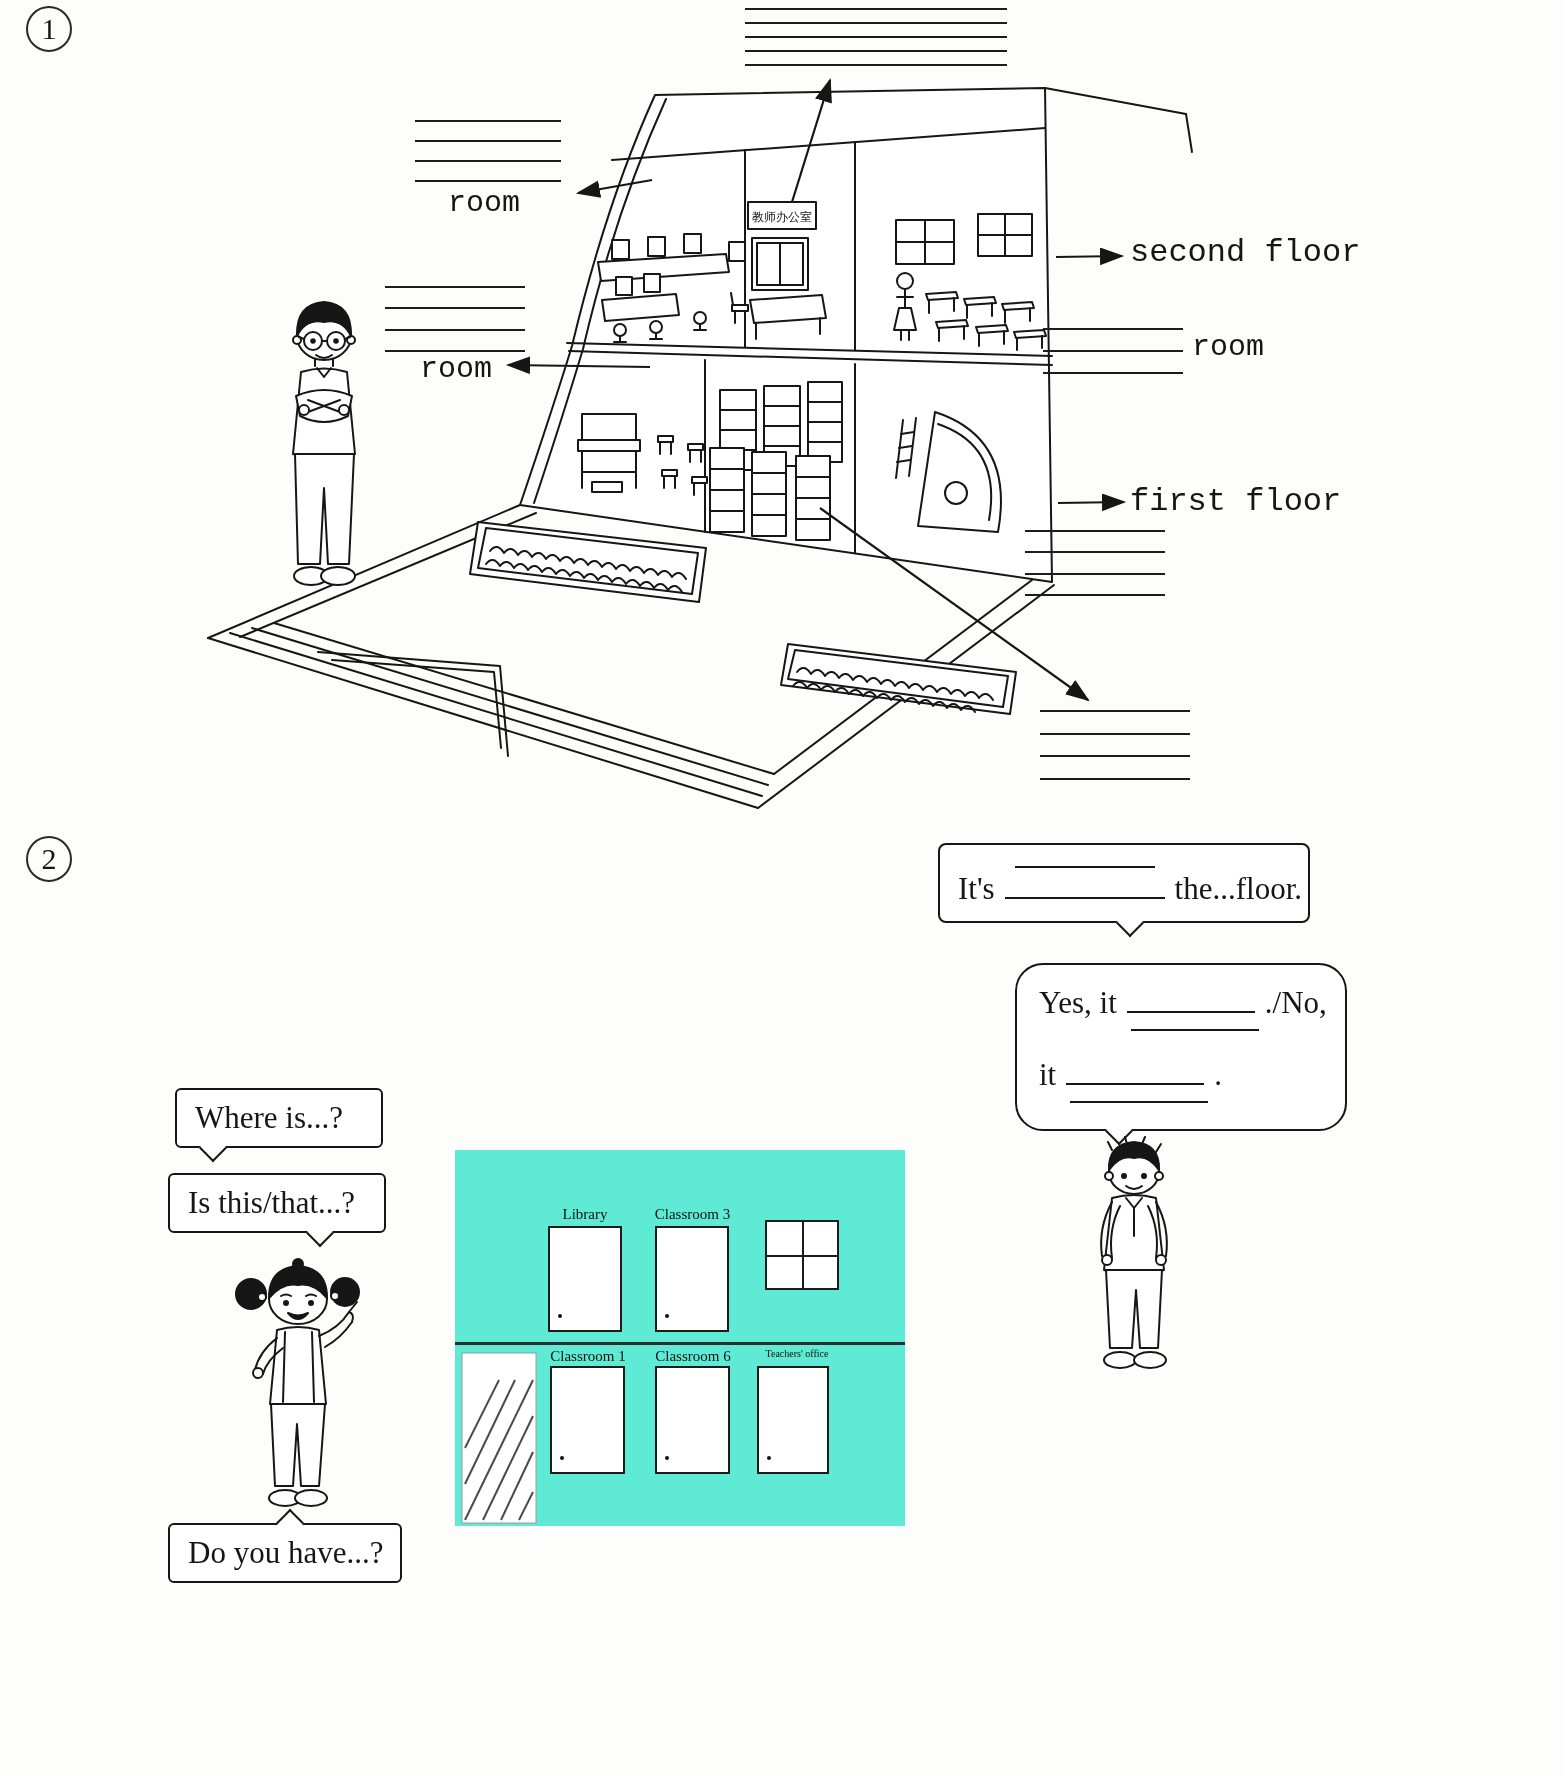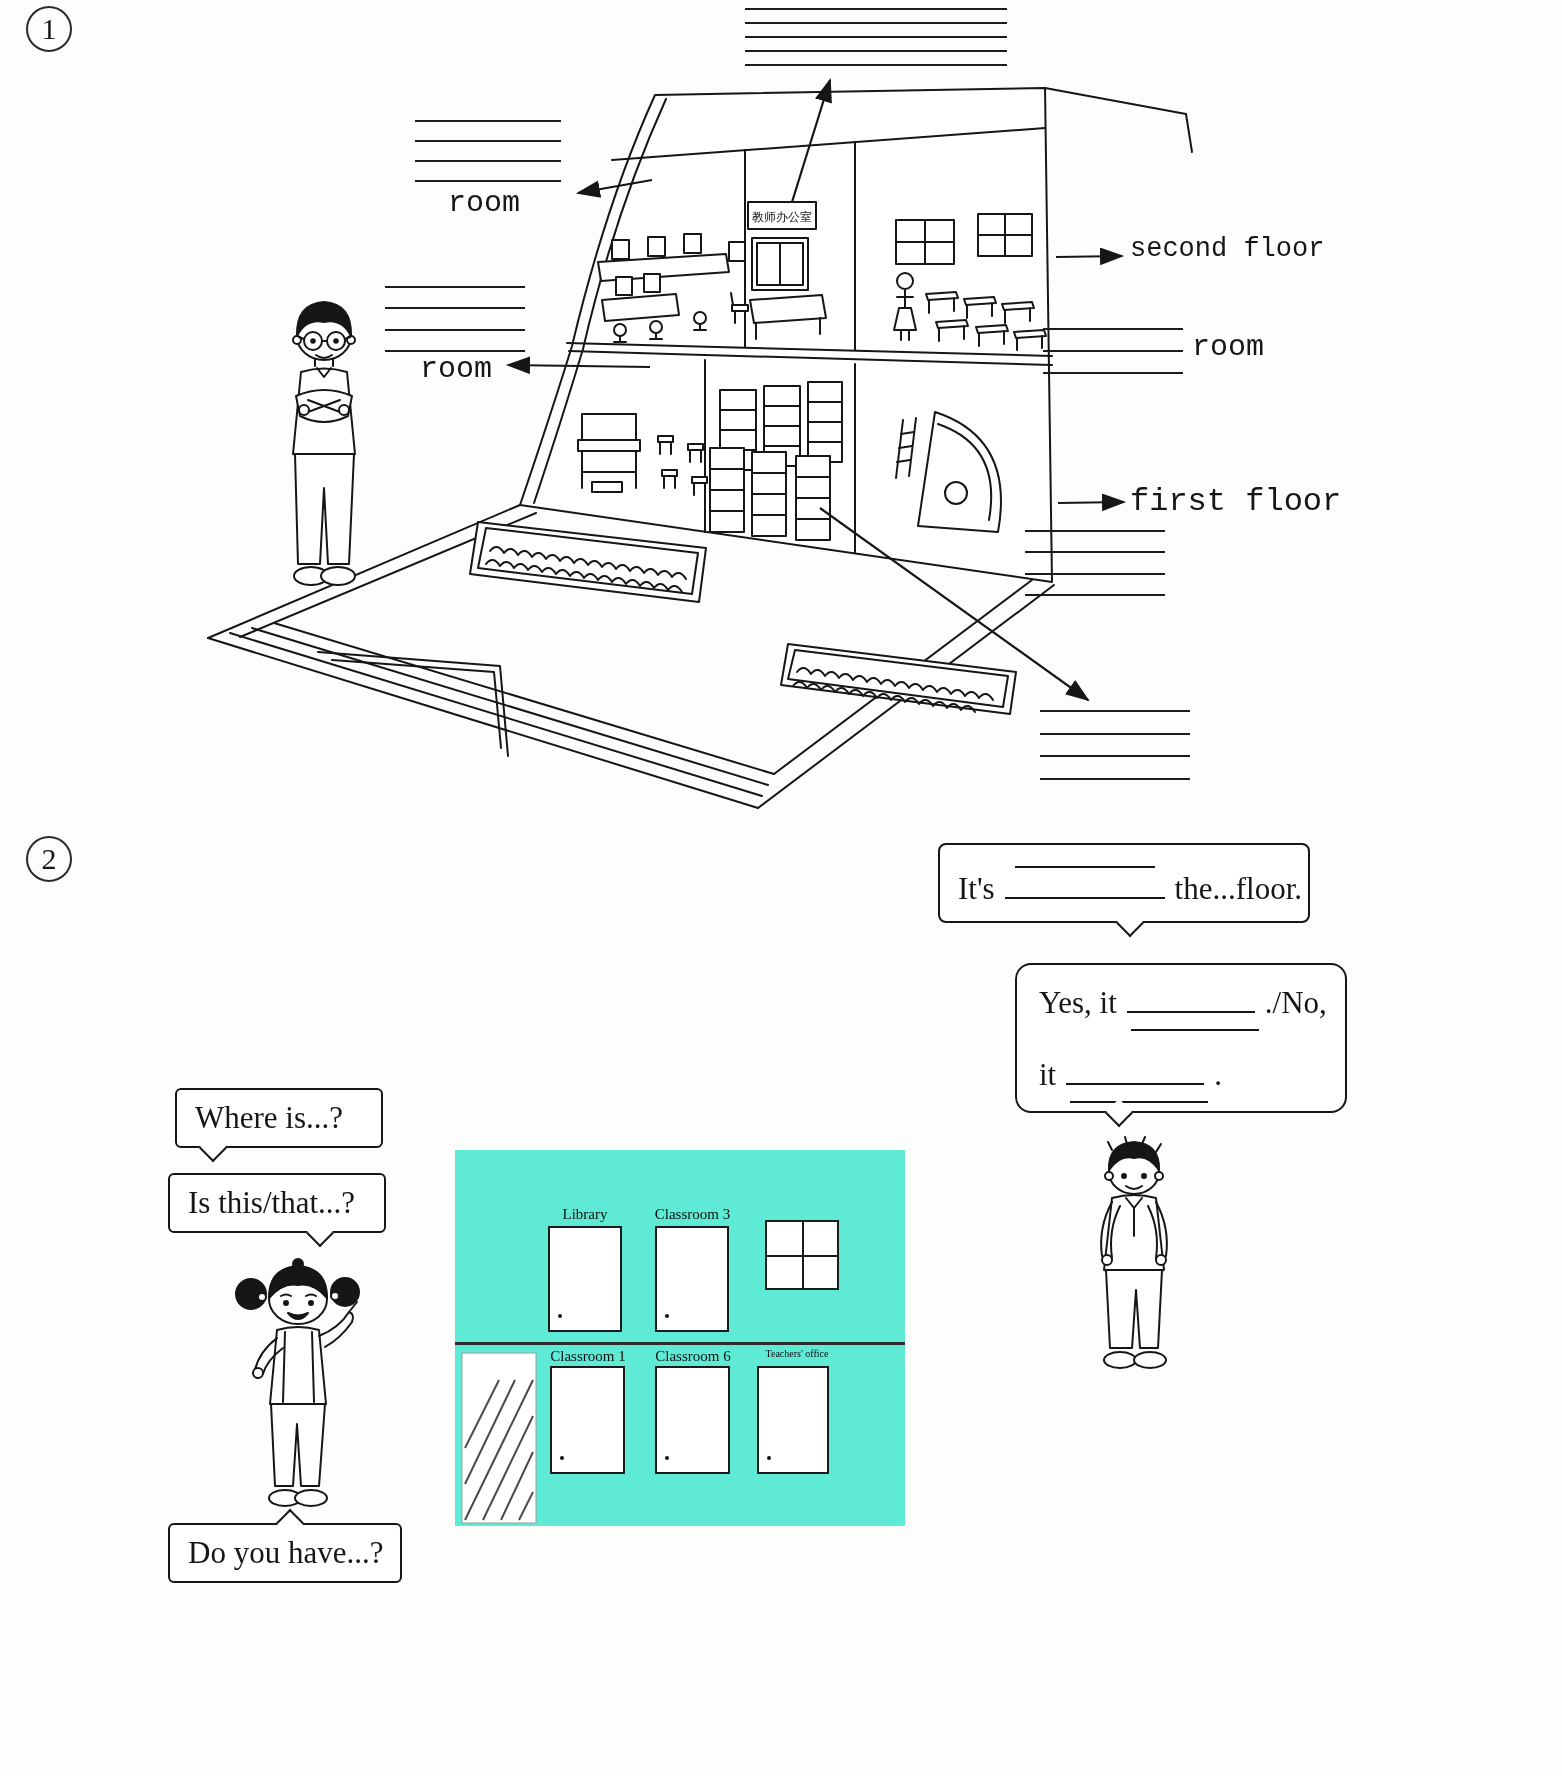--- a/index.html
+++ b/index.html
@@ -13,21 +13,21 @@
             font-size:30px; line-height:1; }
 
   .lbl { font-size:30px; white-space:nowrap;font-family:Liberation Mono, monospace; }
 
   .rules { display:flex; flex-direction:column; justify-content:space-between; }
   .rules i { display:block; height:0; border-top:2px solid #1c1c1c; }
 
   .bubble { position:absolute; background:#fff; border:2px solid #161616;
             font-size:31px; white-space:nowrap; }
   .bubble.sq { border-radius:6px; padding:10px 18px; }
-  .bubble.rd { border-radius:16px; padding:20px 22px 18px; }
+  .bubble.rd { border-radius:28px; padding:20px 22px 36px; }
   .bubble.one { padding:26px 18px 14px; }
   .bline { display:block; white-space:nowrap; }
   .bline + .bline { margin-top:36px; }
 
   .blank { display:inline-block; position:relative; height:0.5em;
            border-bottom:2px solid #161616; vertical-align:baseline; margin:0 10px; }
   .blank.above::after { content:""; position:absolute; left:10px; right:10px;
            top:-18px; border-top:2px solid #161616; }
   .blank.below::after { content:""; position:absolute; left:4px; right:-4px;
            bottom:-20px; border-top:2px solid #161616; }
@@ -265,21 +265,21 @@
     </div>
   <div class="abs rules" style="left:1040px;top:710px;width:150px;height:70px">
       <i></i>
       <i></i>
       <i></i>
       <i></i>
     </div>
 
   <div class="abs lbl" style="left:448px;top:186px">room</div>
   <div class="abs lbl" style="left:420px;top:352px">room</div>
-  <div class="abs lbl" style="left:1130px;top:234px;font-size:27px">second floor</div>
+  <div class="abs lbl" style="left:1130px;top:234px;font-size:32px">second floor</div>
   <div class="abs lbl" style="left:1192px;top:330px">room</div>
   <div class="abs lbl" style="left:1130px;top:483px;font-size:32px">first floor</div>
 
   <div class="abs marker" style="left:26px;top:836px">2</div>
 
   <div class="bubble one sq" style="left:938px;top:843px;width:372px;border-radius:8px">
     <span>It's</span><span class="blank above" style="width:160px"></span><span>the...floor.</span>
     <i class="tail down" style="left:180px"></i>
   </div>
 

